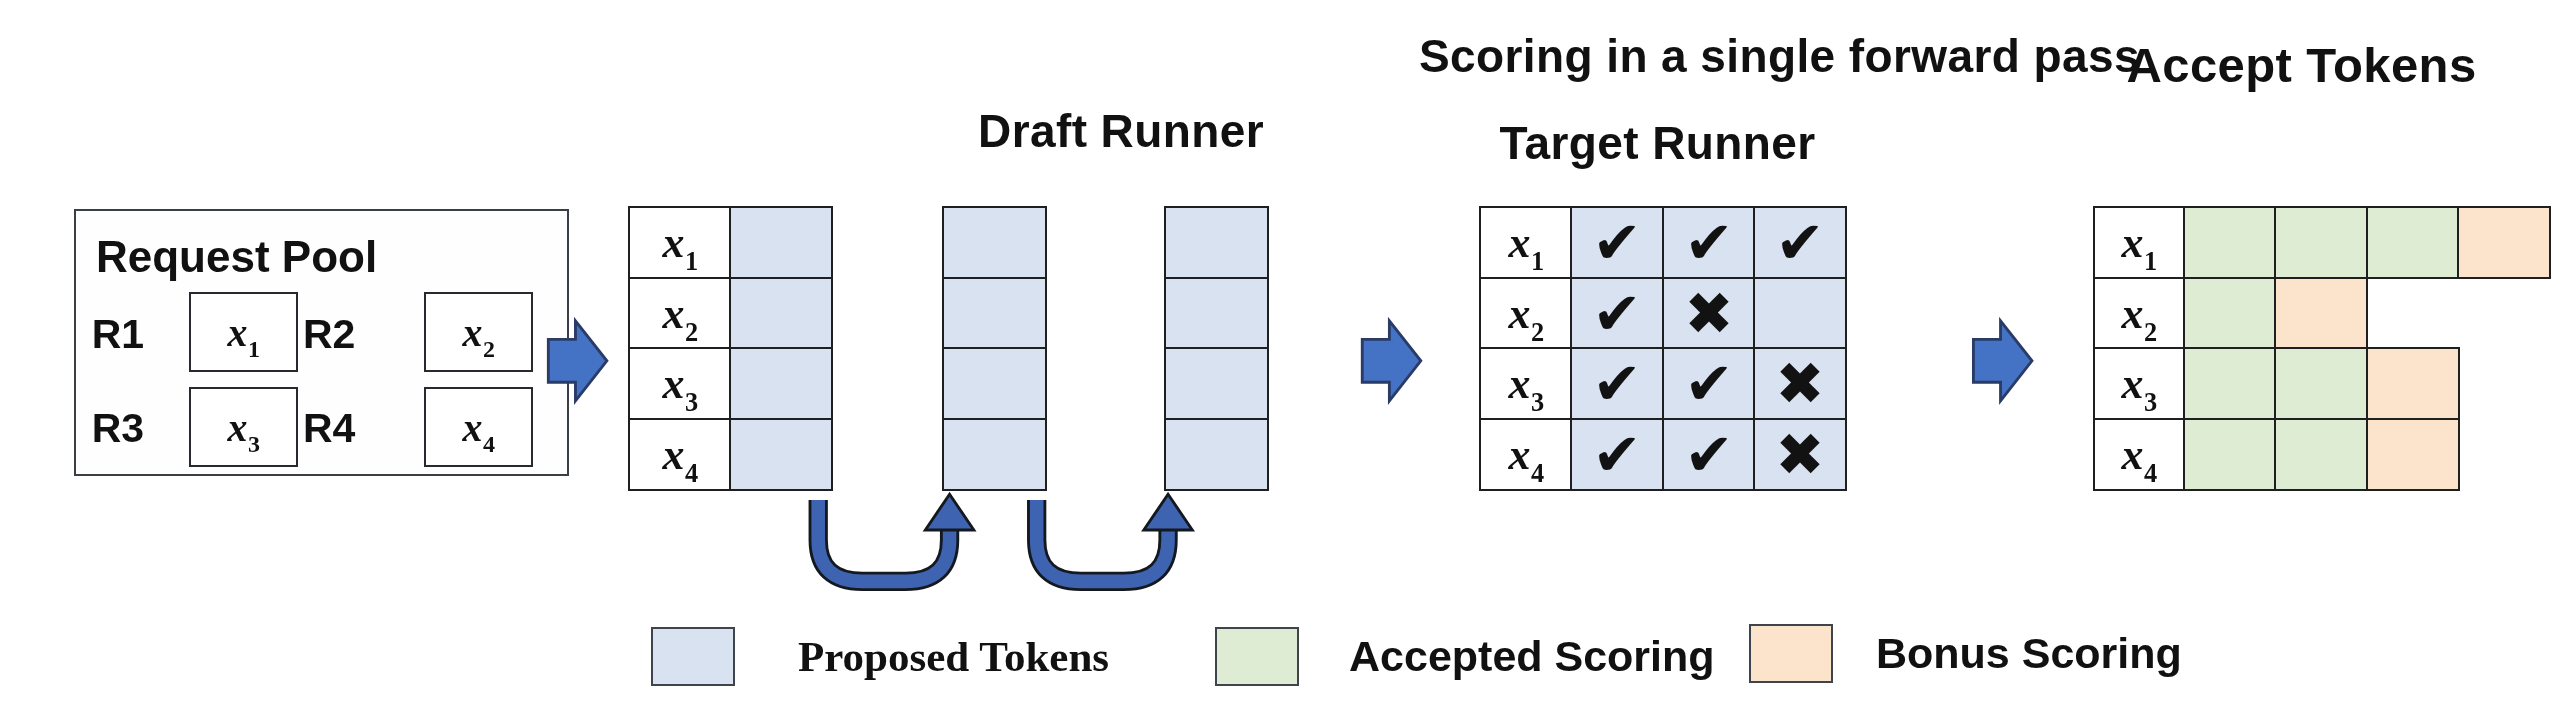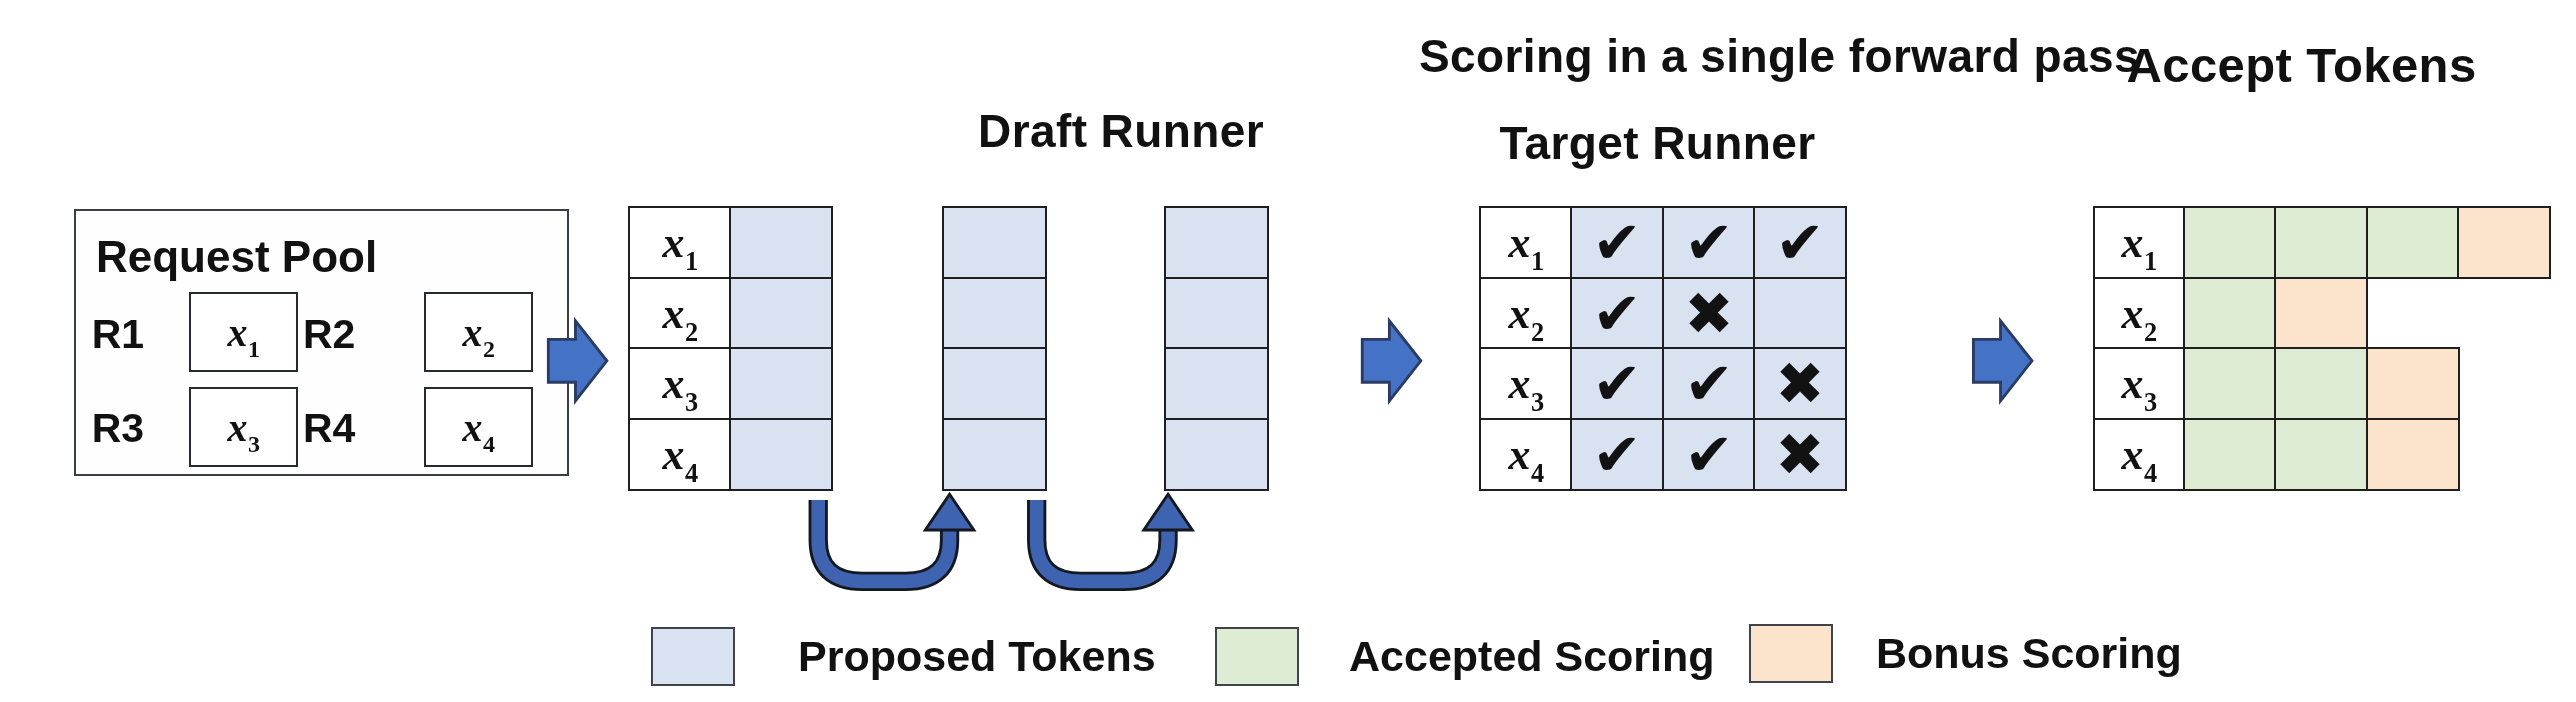--- a/index.html
+++ b/index.html
@@ -195,21 +195,21 @@
 
     <g>
       <path d="M 1452 700 L 1452 756 Q 1452 814 1514 814 L 1574 814 Q 1636 814 1636 756 L 1636 734" fill="none" stroke="#14181f" stroke-width="27"></path>
       <path d="M 1452 700 L 1452 756 Q 1452 814 1514 814 L 1574 814 Q 1636 814 1636 756 L 1636 734" fill="none" stroke-width="19" stroke="#3e63b0"></path>
       <polygon points="1602,742 1670,742 1636,692" stroke="#14181f" stroke-width="4" fill="#3e63b0"></polygon>
     </g>
   </svg>
 
   <div id="legend">
       <div class="lg-swatch" style="left: 651px; top: 627px; width: 84px; height: 59px; background: rgb(217, 226, 241);"></div>
-      <div class="lg-label" style="left: 798px; top: 627px;">Proposed Tokens</div>
+      <div class="lg-label" style="left: 798px; top: 627px; font-family: Liberation Serif, serif;">Proposed Tokens</div>
       <div class="lg-swatch" style="left: 1215px; top: 627px; width: 84px; height: 59px; background: rgb(223, 236, 212);"></div>
       <div class="lg-label" style="left: 1349px; top: 627px;">Accepted Scoring</div>
       <div class="lg-swatch" style="left: 1749px; top: 624px; width: 84px; height: 59px; background: rgb(251, 228, 203);"></div>
       <div class="lg-label" style="left: 1876px; top: 624px;">Bonus Scoring</div>
     </div>
 
 </div>
 
 
 </body></html>

